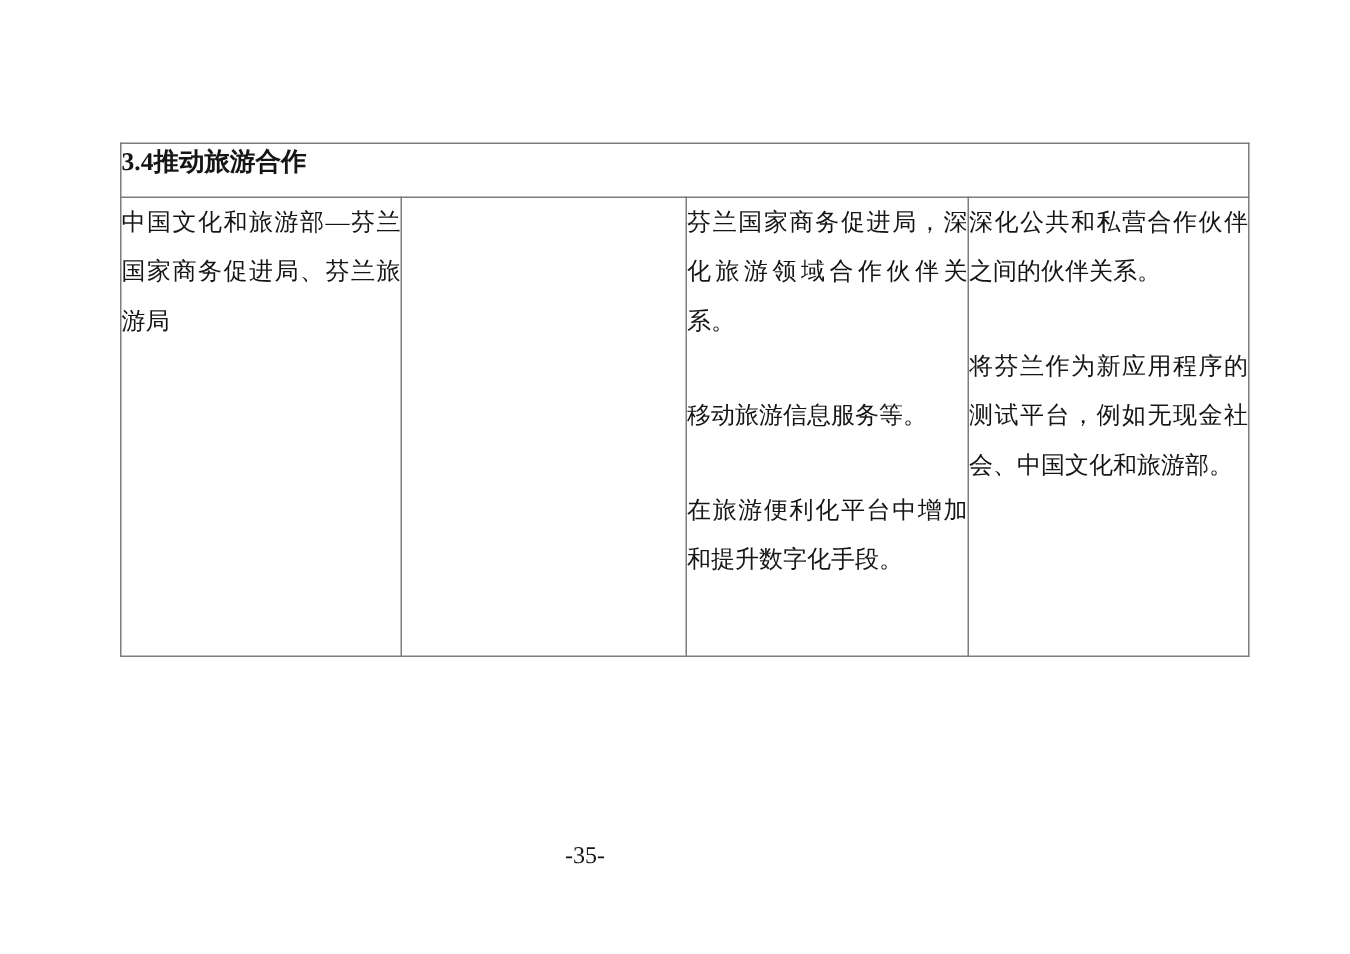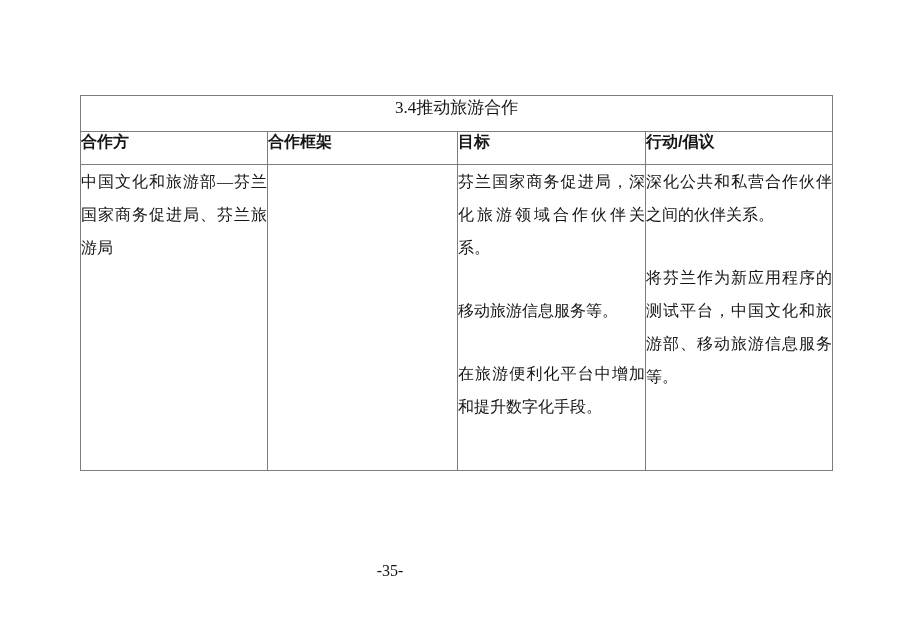--- a/index.html
+++ b/index.html
@@ -23,23 +23,23 @@
     table-layout: fixed;
   }
   .doc-table th, .doc-table td {
     border: 1px solid #7d7d7d;
     padding: 0;
     vertical-align: top;
   }
 
   .title-cell {
     height: 36px;
-    text-align: center;
+    text-align: left;
     vertical-align: middle;
-    font-weight: normal;
+    font-weight: bold;
     font-size: 17px;
     font-family: "Liberation Serif", serif;
     padding: 2px 4px;
     margin-left: 44px;
   }
 
   .header-cell {
     height: 33px;
     vertical-align: middle;
     text-align: left;
@@ -85,38 +85,32 @@
       <col style="width:187px">
       <col style="width:190px">
       <col style="width:188px">
       <col style="width:187px">
     </colgroup>
     <tbody>
       <tr>
         <td class="title-cell" colspan="4">3.4推动旅游合作</td>
       </tr>
       <tr>
-        <th class="header-cell">合作方</th>
-        <th class="header-cell">合作框架</th>
-        <th class="header-cell">目标</th>
-        <th class="header-cell">行动/倡议</th>
-      </tr>
-      <tr>
         <td class="body-cell">
           <p>中国文化和旅游部—芬兰国家商务促进局、芬兰旅游局</p>
         </td>
         <td class="body-cell"></td>
         <td class="body-cell">
           <p>芬兰国家商务促进局，深化旅游领域合作伙伴关系。</p>
           <p>移动旅游信息服务等。</p>
           <p>在旅游便利化平台中增加和提升数字化手段。</p>
         </td>
         <td class="body-cell">
           <p>深化公共和私营合作伙伴之间的伙伴关系。</p>
-          <p>将芬兰作为新应用程序的测试平台，中国文化和旅游部、移动旅游信息服务等。</p>
+          <p>将芬兰作为新应用程序的测试平台，例如无现金社会、中国文化和旅游部。</p>
         </td>
       </tr>
     </tbody>
   </table>
 
   <div class="page-number">-35-</div>
 
 </div>
 
 </body></html>

